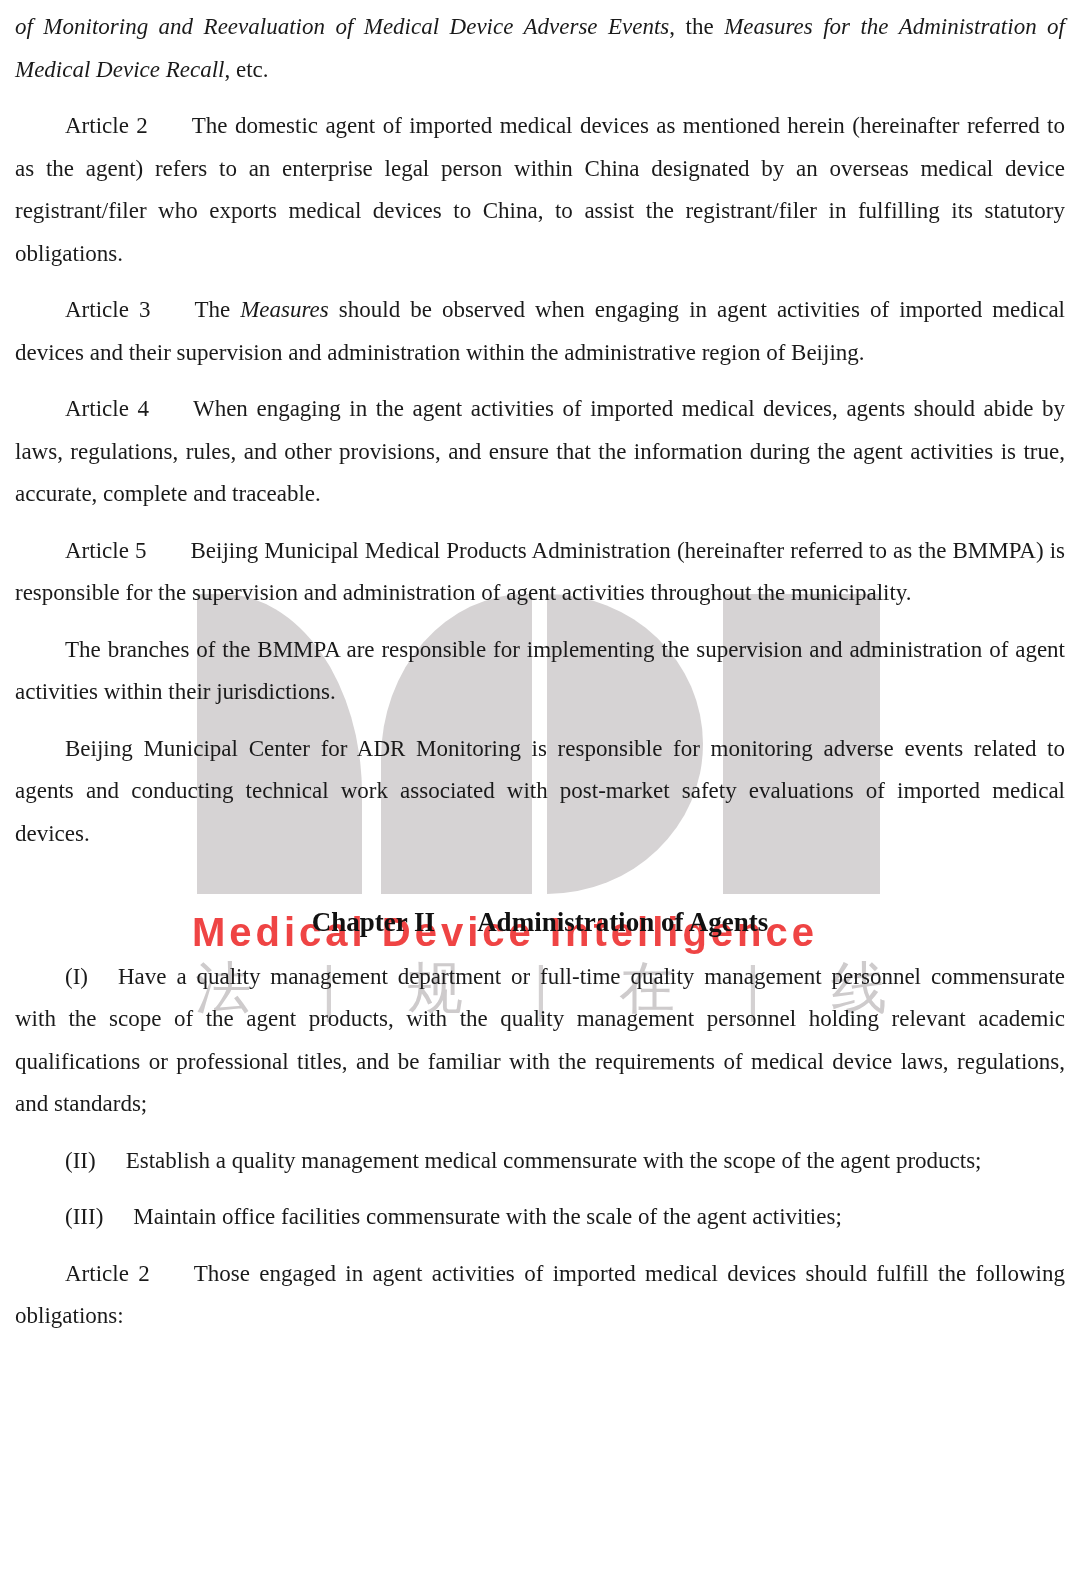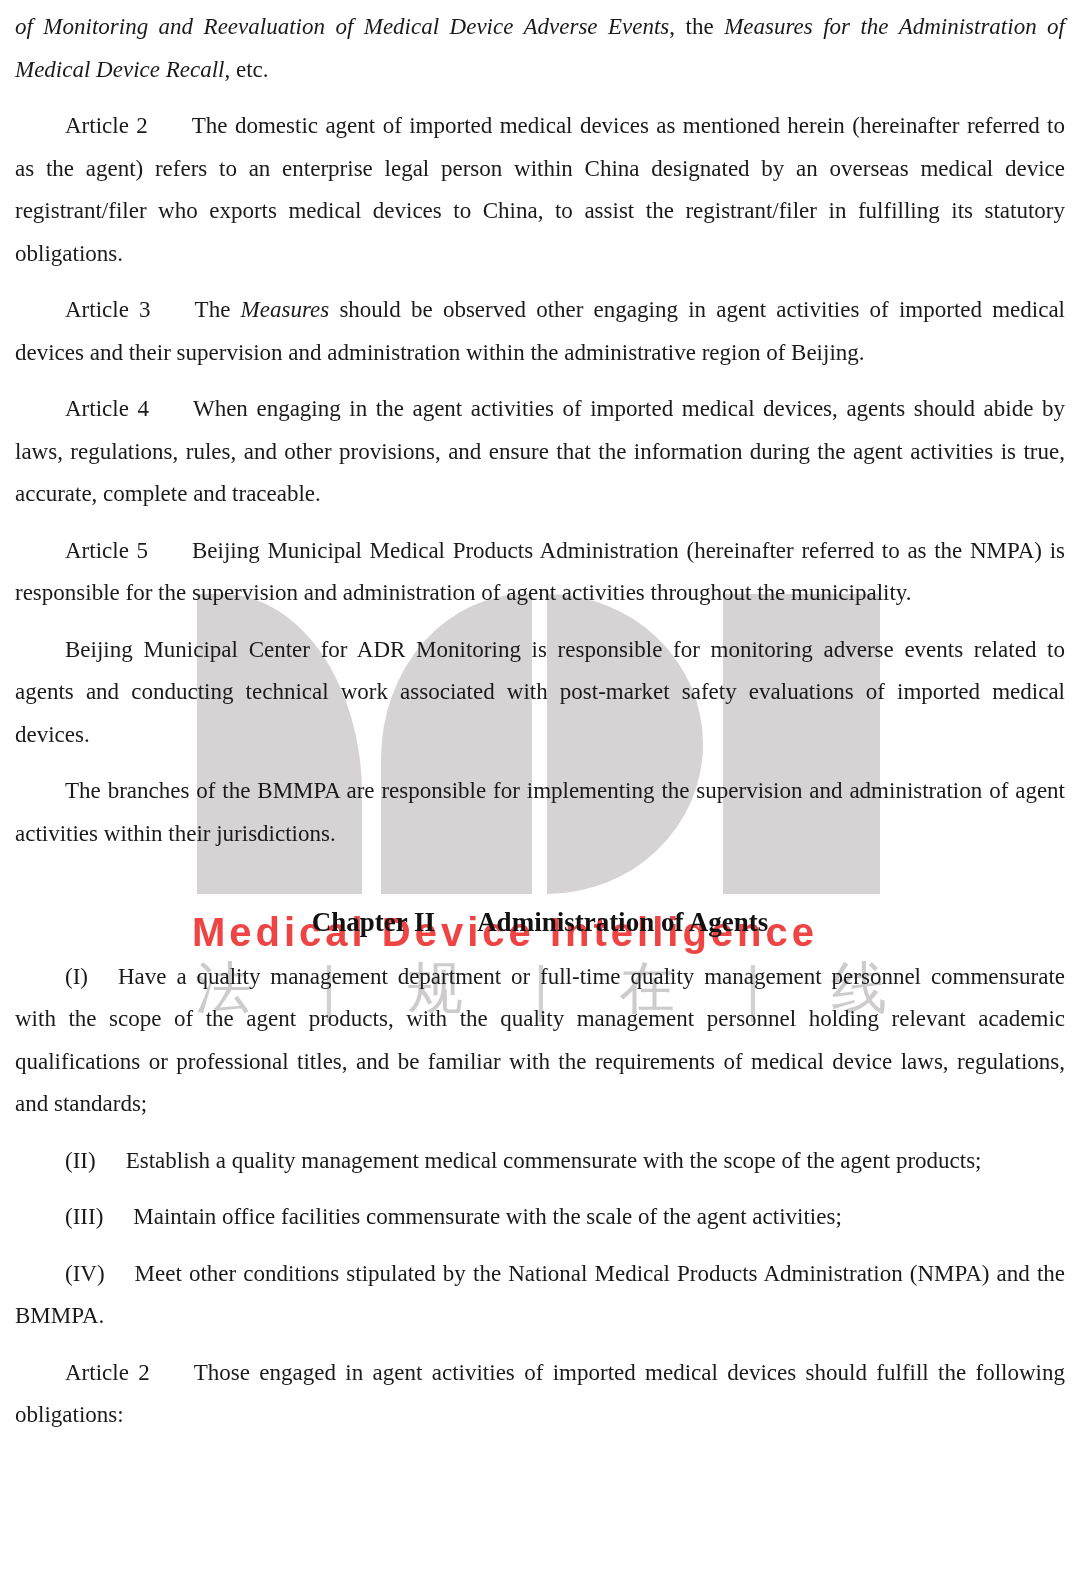--- a/index.html
+++ b/index.html
@@ -77,26 +77,25 @@
       <span class="wm-sep">|</span>
       <span>在</span>
       <span class="wm-sep">|</span>
       <span>线</span>
     </div>
   </div>
 
   <div class="content" id="content">
       <p class="para no-indent"><i>of Monitoring and Reevaluation of Medical Device Adverse Events</i><span>, the </span><i>Measures for the Administration of Medical Device Recall</i><span>, etc.</span></p>
       <p class="para"><span class="plabel">Article 2</span><span>The domestic agent of imported medical devices as mentioned herein (hereinafter referred to as the agent) refers to an enterprise legal person within China designated by an overseas medical device registrant/filer who exports medical devices to China, to assist the registrant/filer in fulfilling its statutory obligations.</span></p>
-      <p class="para"><span class="plabel">Article 3</span><span>The </span><i>Measures</i><span> should be observed other engaging in agent activities of imported medical devices and their supervision and administration within the administrative region of Beijing.</span></p>
+      <p class="para"><span class="plabel">Article 3</span><span>The </span><i>Measures</i><span> should be observed when engaging in agent activities of imported medical devices and their supervision and administration within the administrative region of Beijing.</span></p>
       <p class="para"><span class="plabel">Article 4</span><span>When engaging in the agent activities of imported medical devices, agents should abide by laws, regulations, rules, and other provisions, and ensure that the information during the agent activities is true, accurate, complete and traceable.</span></p>
-      <p class="para"><span class="plabel">Article 5</span><span>Beijing Municipal Medical Products Administration (hereinafter referred to as the NMPA) is responsible for the supervision and administration of agent activities throughout the municipality.</span></p>
+      <p class="para"><span class="plabel">Article 5</span><span>Beijing Municipal Medical Products Administration (hereinafter referred to as the BMMPA) is responsible for the supervision and administration of agent activities throughout the municipality.</span></p>
+      <p class="para"><span>The branches of the BMMPA are responsible for implementing the supervision and administration of agent activities within their jurisdictions.</span></p>
       <p class="para"><span>Beijing Municipal Center for ADR Monitoring is responsible for monitoring adverse events related to agents and conducting technical work associated with post-market safety evaluations of imported medical devices.</span></p>
-      <p class="para"><span>The branches of the BMMPA are responsible for implementing the supervision and administration of agent activities within their jurisdictions.</span></p>
       <h2 class="chapter"><span>Chapter II</span><span class="hgap"></span><span>Administration of Agents</span></h2>
       <p class="para"><span class="plabel paren">(I)</span><span>Have a quality management department or full-time quality management personnel commensurate with the scope of the agent products, with the quality management personnel holding relevant academic qualifications or professional titles, and be familiar with the requirements of medical device laws, regulations, and standards;</span></p>
       <p class="para"><span class="plabel paren">(II)</span><span>Establish a quality management medical commensurate with the scope of the agent products;</span></p>
       <p class="para"><span class="plabel paren">(III)</span><span>Maintain office facilities commensurate with the scale of the agent activities;</span></p>
-      <p class="para"><span class="plabel paren">(IV)</span><span>Meet other conditions stipulated by the National Medical Products Administration (NMPA) and the BMMPA.</span></p>
       <p class="para"><span class="plabel">Article 2</span><span>Those engaged in agent activities of imported medical devices should fulfill the following obligations:</span></p>
     </div>
 
 </div>
 
 </body></html>

